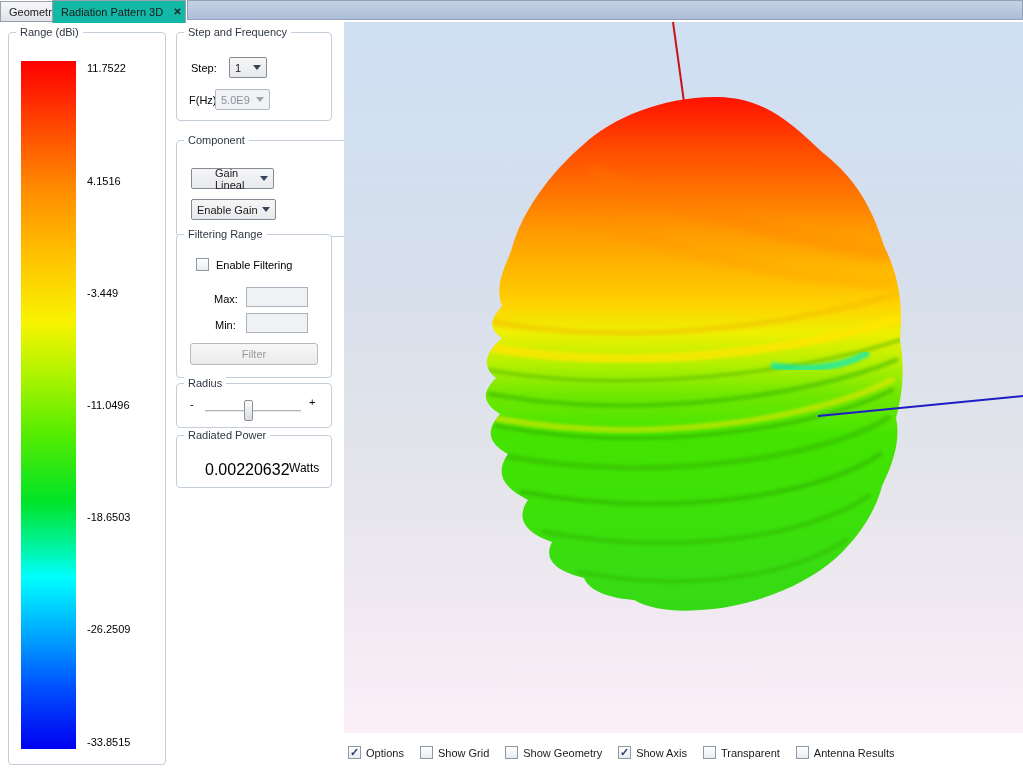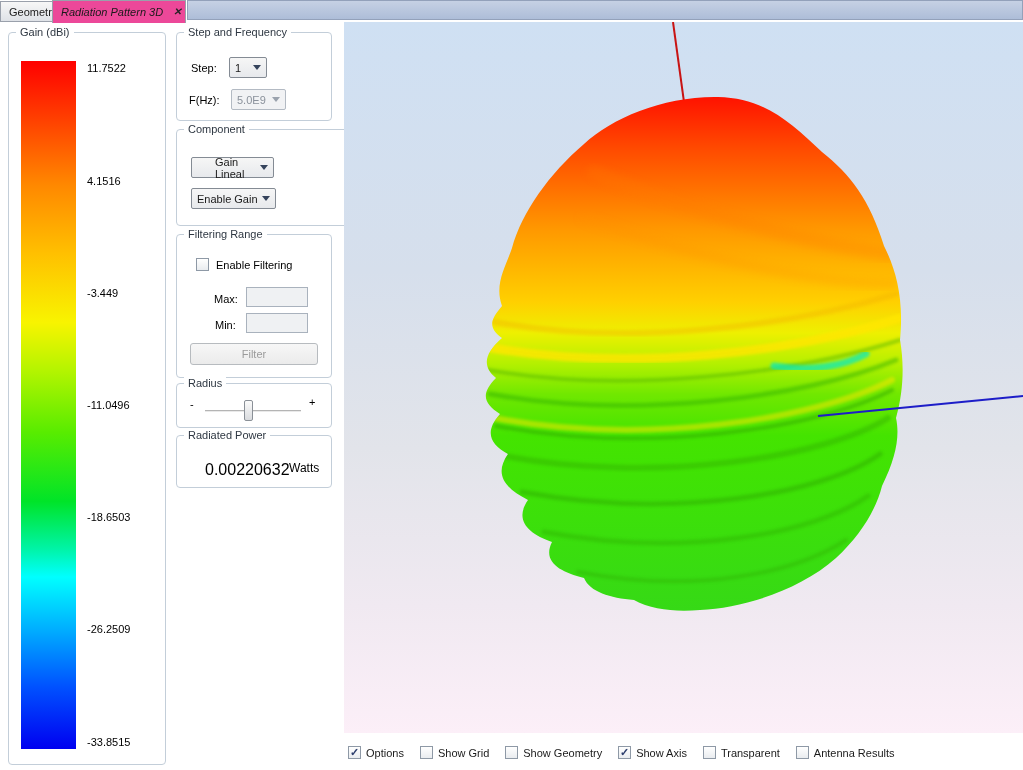--- a/index.html
+++ b/index.html
@@ -15,21 +15,21 @@
     position:absolute; left:187px; top:0; width:836px; height:20px;
     background:linear-gradient(#c6d1e4,#adbdd8);
     border:1px solid #93a1ba;
   }
   .tab {
     position:absolute; top:1px; height:21px; display:flex; align-items:center;
     padding:0 8px; border:1px solid #9aa0ab; background:linear-gradient(#f7f7f7,#dfe2e7);
     cursor:default; white-space:nowrap;
   }
   .tab.active {
-    top:0; height:23px; background:#ec4899; border-bottom:none; z-index:2;font-style:italic;
+    top:0; height:23px; background:#14b8a6; border-bottom:none; z-index:2;
   }
   .tab .close {
     margin-left:10px; font-weight:bold; font-size:10px; color:#222; line-height:10px;
   }
 
   
   .groupbox {
     position:absolute; border:1px solid #c3ced9; border-radius:4px; background:#ffffff;
   }
   .gb-title {
@@ -100,46 +100,46 @@
   <div class="tabstrip-fill"></div>
   <div class="tab" style="left:0;">
     <span>Geometry</span>
   </div>
   <div class="tab active" style="left:52px; width:134px;">
     <span>Radiation Pattern 3D</span>
     <span class="close">✕</span>
   </div>
 
   <div class="groupbox" style="left:8px; top:32px; width:158px; height:733px;">
-    <span class="gb-title">Gain (dBi)</span>
+    <span class="gb-title">Range (dBi)</span>
     <div class="colorbar"></div>
     <span class="cb-tick" style="top:29px;">11.7522</span>
     <span class="cb-tick" style="top:142px;">4.1516</span>
     <span class="cb-tick" style="top:254px;">-3.449</span>
     <span class="cb-tick" style="top:366px;">-11.0496</span>
     <span class="cb-tick" style="top:478px;">-18.6503</span>
     <span class="cb-tick" style="top:590px;">-26.2509</span>
     <span class="cb-tick" style="top:703px;">-33.8515</span>
   </div>
 
   <div class="groupbox" style="left:176px; top:32px; width:156px; height:89px;">
     <span class="gb-title">Step and Frequency</span>
     <span class="lbl" style="left:14px; top:29px;">Step:</span>
     <div class="combo" style="left:52px; top:24px; width:38px;">
       <span>1</span>
       <span class="caret"></span>
     </div>
     <span class="lbl" style="left:12px; top:61px;">F(Hz):</span>
-    <div class="combo disabled" style="left:54px; top:56px; width:55px;">
+    <div class="combo disabled" style="left:38px; top:56px; width:55px;">
       <span>5.0E9</span>
       <span class="caret"></span>
     </div>
   </div>
 
-  <div class="groupbox" style="left:176px; top:129px; width:174px; height:97px;">
+  <div class="groupbox" style="left:176px; top:140px; width:174px; height:97px;">
     <span class="gb-title">Component</span>
     <div class="combo" style="left:14px; top:27px; width:83px;padding-left:23px;">
       <span>Gain Lineal</span>
       <span class="caret"></span>
     </div>
     <div class="combo" style="left:14px; top:58px; width:85px;">
       <span>Enable Gain</span>
       <span class="caret"></span>
     </div>
   </div>

